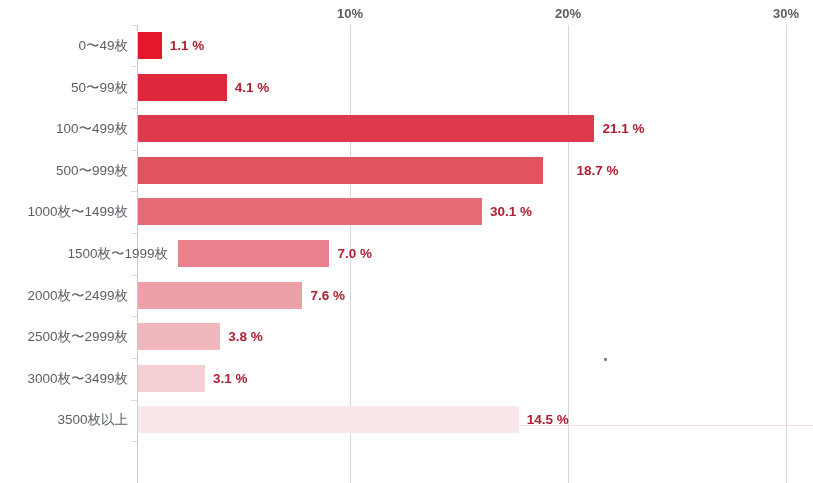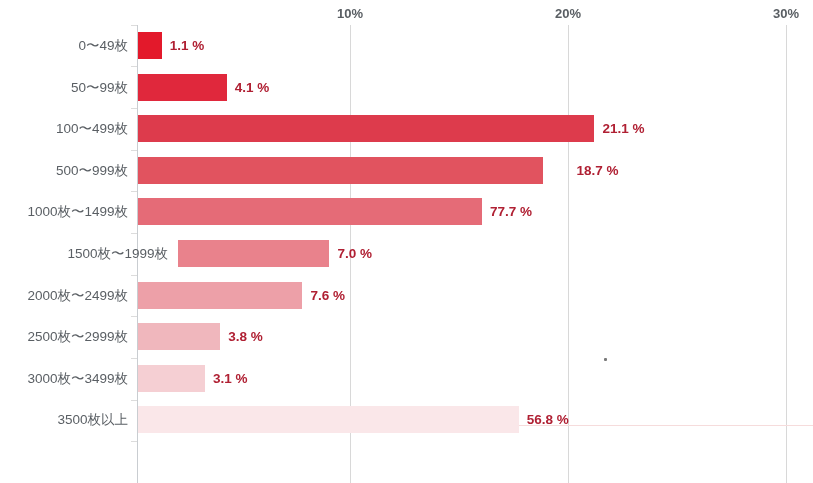--- a/index.html
+++ b/index.html
@@ -180,21 +180,21 @@
     <div class="bar-wrap">
       <div class="bar" style="width: 404.543px; background: rgb(225, 83, 95);"></div>
       <div class="bar-value" style="left: 412.543px; margin-left: 26px;">18.7 %</div>
     </div>
   </div>
 
   <div class="row" style="top:191.4px;">
     <div class="cat-label">1000枚〜1499枚</div>
     <div class="bar-wrap">
       <div class="bar" style="width: 343.97px; background: rgb(229, 107, 119);"></div>
-      <div class="bar-value" style="left: 351.97px;">77.7 %</div>
+      <div class="bar-value" style="left: 351.97px;">30.1 %</div>
     </div>
   </div>
 
   <div class="row" style="top:233px;margin-left:40px;">
     <div class="cat-label">1500枚〜1999枚</div>
     <div class="bar-wrap">
       <div class="bar" style="width: 151.433px; background: rgb(233, 130, 140);"></div>
       <div class="bar-value" style="left: 159.433px;">7.0 %</div>
     </div>
   </div>
@@ -220,20 +220,20 @@
     <div class="bar-wrap">
       <div class="bar" style="width: 67.0633px; background: rgb(245, 207, 211);"></div>
       <div class="bar-value" style="left: 75.0633px;">3.1 %</div>
     </div>
   </div>
 
   <div class="row" style="top:399.4px;">
     <div class="cat-label">3500枚以上</div>
     <div class="bar-wrap">
       <div class="bar" style="width: 380.747px; background: rgb(250, 231, 233);"></div>
-      <div class="bar-value" style="left: 388.747px;">56.8 %</div>
+      <div class="bar-value" style="left: 388.747px;">14.5 %</div>
     </div>
   </div>
 
 
   <div class="artifact-dot" style="left:604px;top:358px;"></div>
 
 </div>
 
 </body></html>

